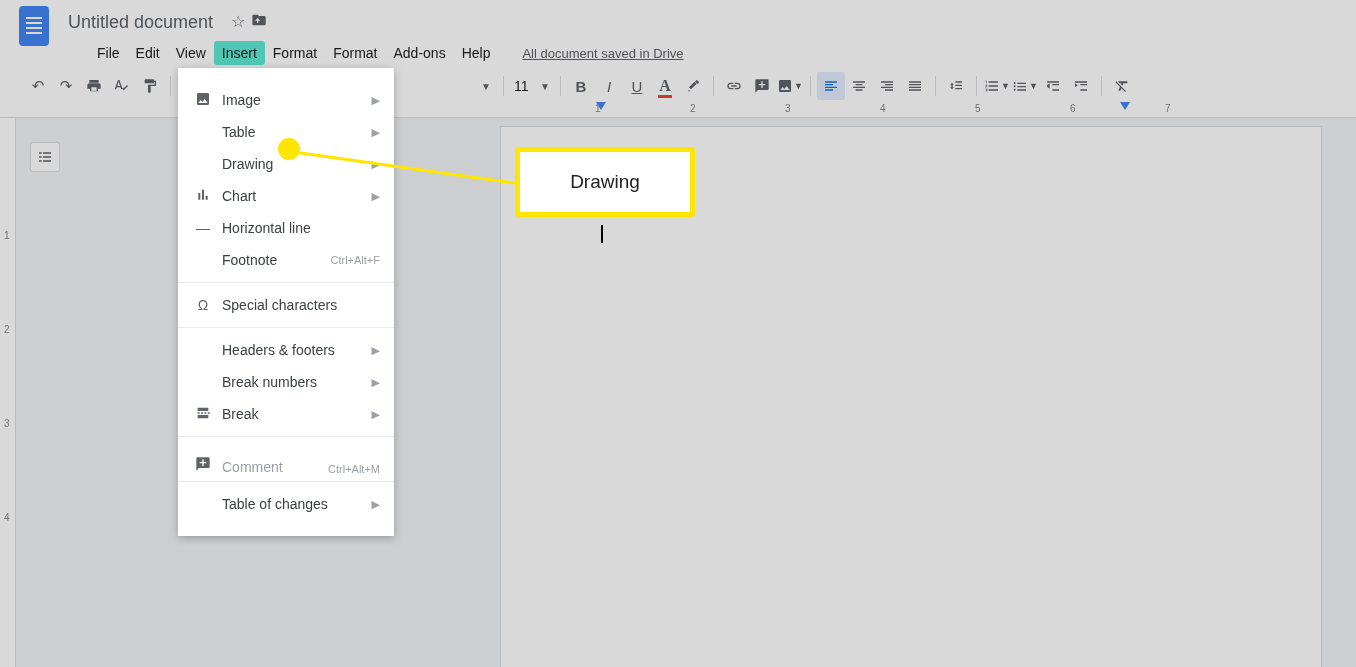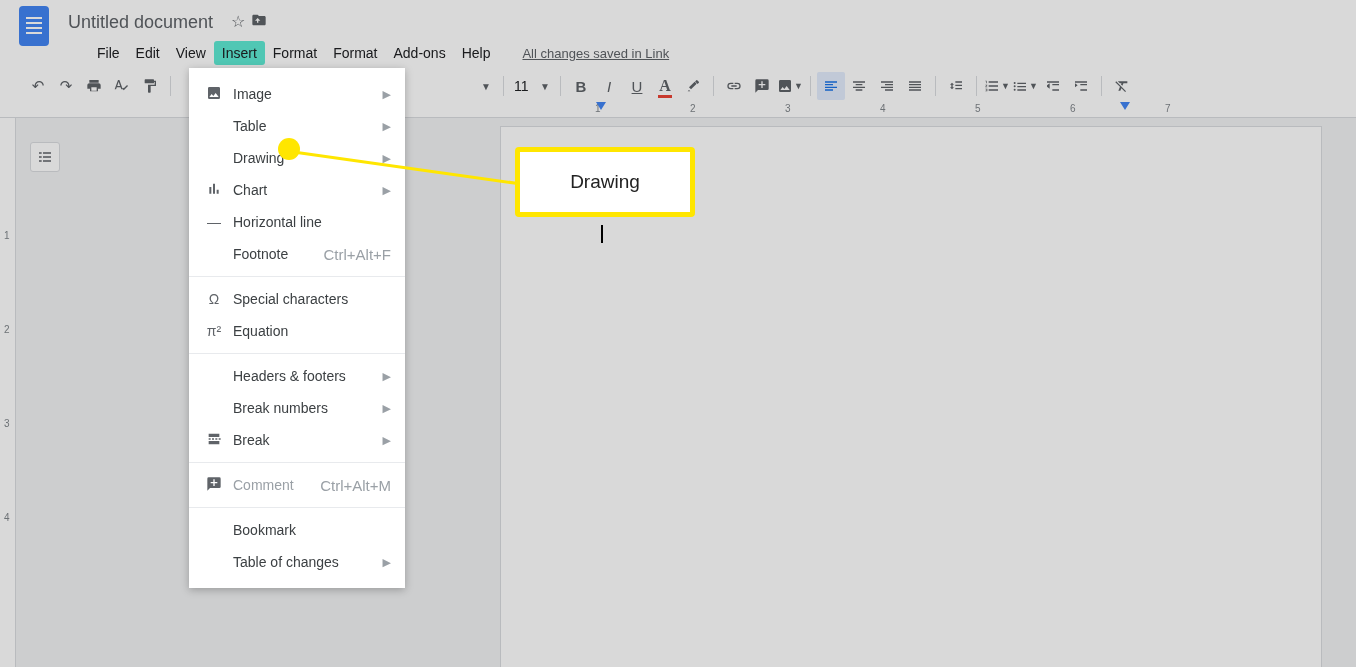--- a/index.html
+++ b/index.html
@@ -82,31 +82,31 @@
     border-radius:3px; background:#fff; display:flex; align-items:center; justify-content:center;
     color:#5f6368; font-size:14px;
   }
   .page {
     position:absolute; left:500px; top:24px; width:822px; height:1060px; background:#fff;
     border:1px solid #dadce0;
   }
   .cursor-line{ position:absolute; left:601px; top:225px; width:1.5px; height:18px; background:#000;}
   
   .dropdown {
-    position:absolute; left:189px; top:68px; width:216px; background:#fff;
-    box-shadow: 0 2px 8px rgba(0,0,0,.25); z-index:5; padding:10px 0;
+    position:absolute; left:178px; top:68px; width:216px; background:#fff;
+    box-shadow: 0 2px 8px rgba(0,0,0,.25); z-index:5; padding:16px 0;
     font-size:14px; color:#3c4043;
   }
   .dd-row{
     display:flex; align-items:center; height:32px; padding:0 14px; cursor:pointer; position:relative;
   }
-  .dd-row.disabled{color:#9aa0a6;}
+  .dd-row.disabled{color:#9aa0a6;align-items:flex-end;}
   .dd-icon{width:22px; text-align:center; color:#5f6368; font-size:14px; margin-right:8px;}
   .dd-label{flex:1;}
-  .dd-shortcut{color:#9aa0a6; font-size:15px;}
+  .dd-shortcut{color:#9aa0a6; font-size:11px;}
   .dd-arrow{color:#9aa0a6; font-size:11px; margin-left:6px;}
   .dd-sep{height:1px; background:#e8eaed; margin:6px 0;}
   
   .callout {
     position:absolute; left:515px; top:147px; width:180px; height:70px;
     background:#fff; border:5px solid #ffe600; border-radius:4px;
     display:flex; align-items:center; justify-content:center;
     font-size:19px; color:#222; z-index:10;
   }
   .callout-dot{
@@ -143,21 +143,21 @@
 
 <div class="menubar">
   <span class="menu-item">File</span>
   <span class="menu-item">Edit</span>
   <span class="menu-item">View</span>
   <span class="menu-item active">Insert</span>
   <span class="menu-item">Format</span>
   <span class="menu-item">Format</span>
   <span class="menu-item">Add-ons</span>
   <span class="menu-item">Help</span>
-  <span class="save-status">All changes saved in Link</span>
+  <span class="save-status">All document saved in Drive</span>
 </div>
 
 <div class="toolbar">
   <span class="tb-btn">↶</span>
   <span class="tb-btn">↷</span>
   <span class="tb-btn">
     <svg class="icon" viewBox="0 0 24 24">
         <path d="M19 8H5c-1.66 0-3 1.34-3 3v5h4v4h12v-4h4v-5c0-1.66-1.34-3-3-3zm-3 11H8v-5h8v5zM19 3H5v4h14V3z"></path>
       </svg>
   </span>
@@ -335,24 +335,20 @@
   <div class="dd-row">
     <span class="dd-icon"></span>
     <span class="dd-label">Footnote</span>
     <span class="dd-shortcut">Ctrl+Alt+F</span>
   </div>
   <div class="dd-sep"></div>
   <div class="dd-row">
     <span class="dd-icon">Ω</span>
     <span class="dd-label">Special characters</span>
   </div>
-  <div class="dd-row">
-    <span class="dd-icon">π²</span>
-    <span class="dd-label">Equation</span>
-  </div>
   <div class="dd-sep"></div>
   <div class="dd-row">
     <span class="dd-icon"></span>
     <span class="dd-label">Headers &amp; footers</span>
     <span class="dd-arrow">▶</span>
   </div>
   <div class="dd-row">
     <span class="dd-icon"></span>
     <span class="dd-label">Break numbers</span>
     <span class="dd-arrow">▶</span>
@@ -368,24 +364,20 @@
   <div class="dd-row disabled">
     <span class="dd-icon"><svg class="icon" viewBox="0 0 24 24">
           <path d="M20 2H4a2 2 0 0 0-2 2v18l4-4h14a2 2 0 0 0 2-2V4a2 2 0 0 0-2-2zm-3 9h-4v4h-2v-4H7V9h4V5h2v4h4v2z"></path>
         </svg></span>
     <span class="dd-label">Comment</span>
     <span class="dd-shortcut">Ctrl+Alt+M</span>
   </div>
   <div class="dd-sep"></div>
   <div class="dd-row">
     <span class="dd-icon"></span>
-    <span class="dd-label">Bookmark</span>
-  </div>
-  <div class="dd-row">
-    <span class="dd-icon"></span>
     <span class="dd-label">Table of changes</span>
     <span class="dd-arrow">▶</span>
   </div>
 </div>
 
 <div class="dim-overlay"></div>
 
 <div class="callout-line"></div>
 <div class="callout-dot"></div>
 <div class="callout">

